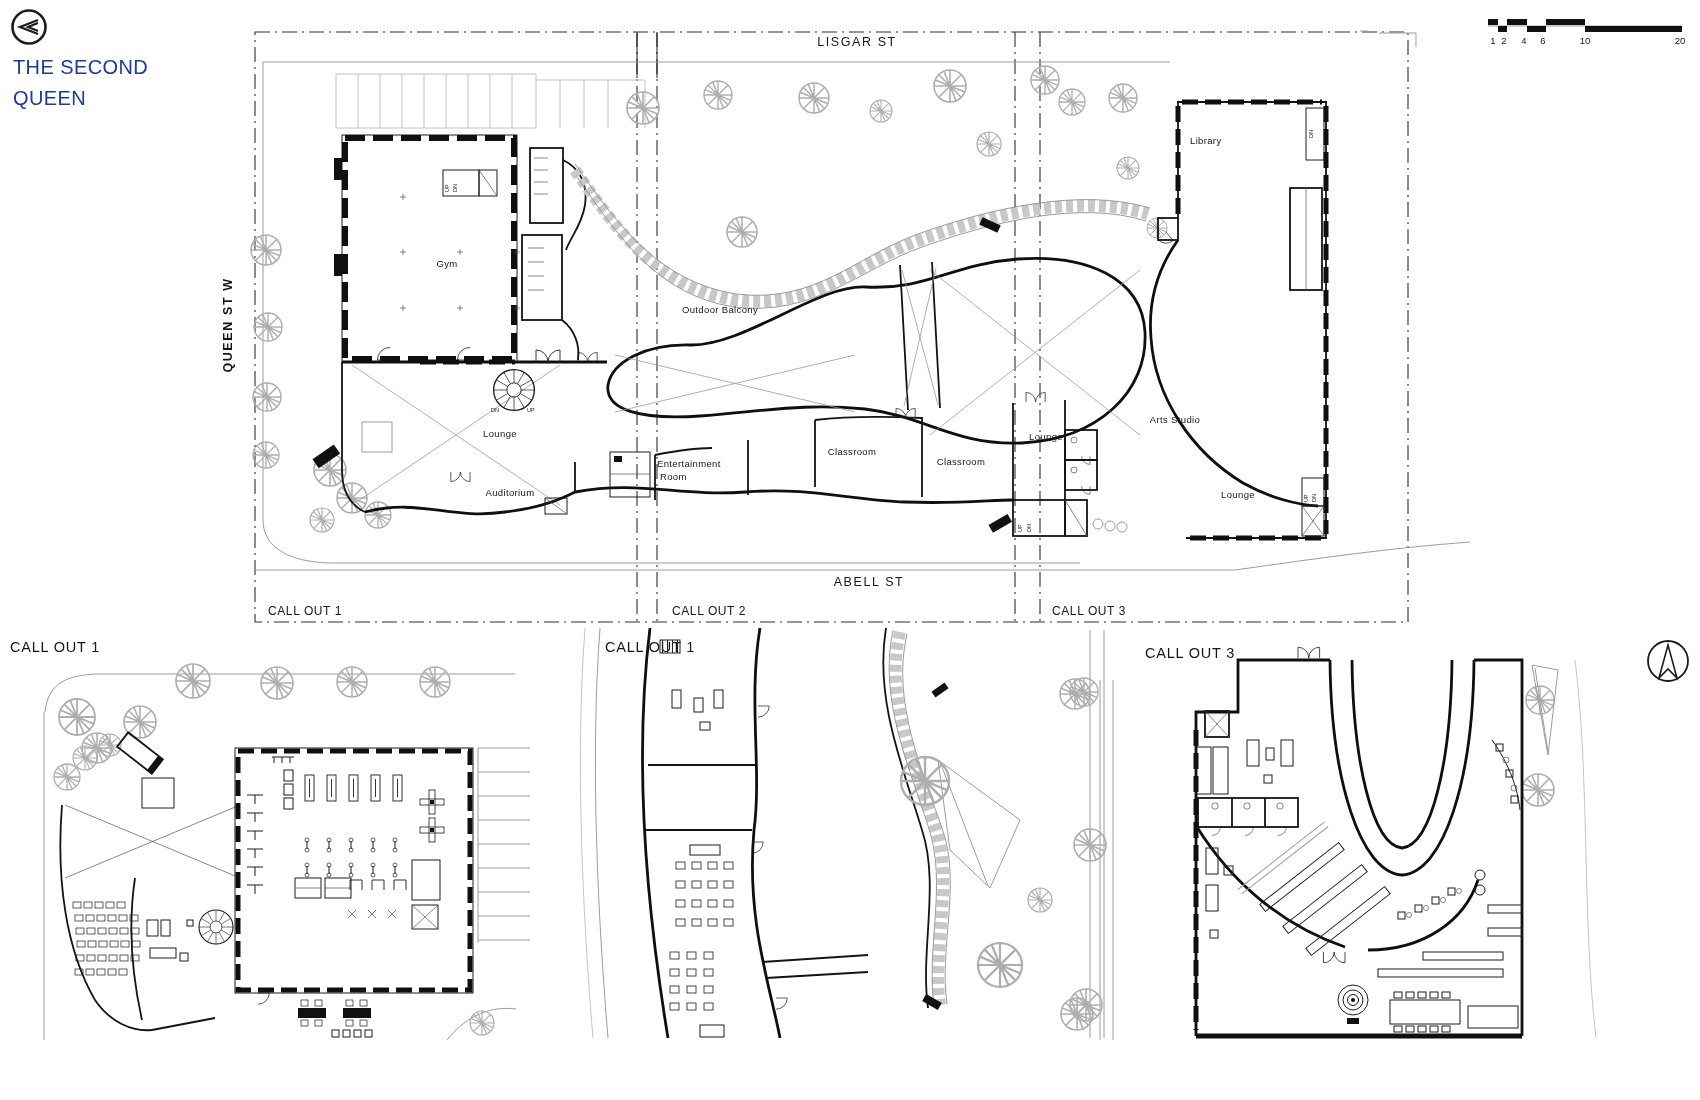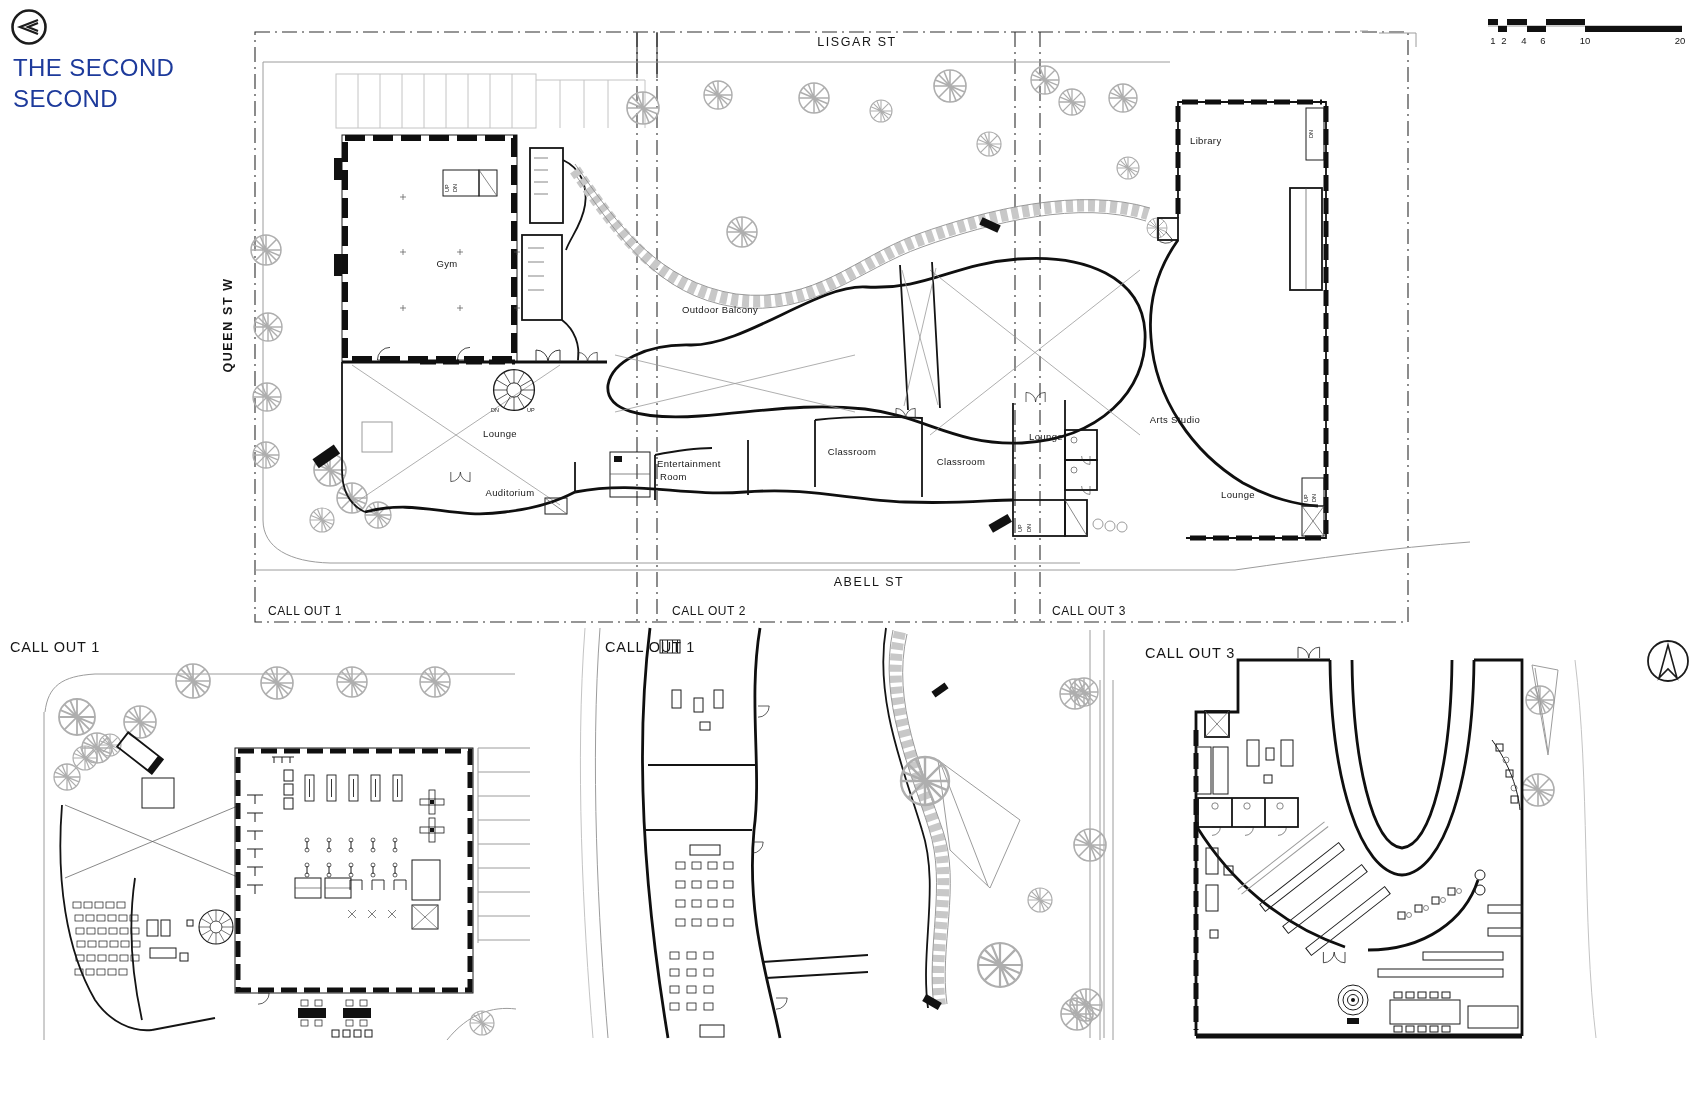--- a/index.html
+++ b/index.html
@@ -1,19 +1,19 @@
 <!DOCTYPE html>
 <html><head>
 <meta charset="utf-8">
 <style>
   html,body{margin:0;padding:0;background:#fff}
   .canvas{position:relative;width:1700px;height:1100px;background:#fff;overflow:hidden;
           font-family:"Liberation Sans",sans-serif}
   .back-btn{position:absolute;left:8px;top:6px;width:44px;height:44px;cursor:pointer}
-  .page-title{position:absolute;left:13px;top:52px;font-size:24px;line-height:31px;
+  .page-title{position:absolute;left:13px;top:52px;font-size:20px;line-height:31px;
               font-weight:500;letter-spacing:.4px;color:#1d3a9b}
   
   svg.sheet{position:absolute;left:0;top:0}
   .w08{stroke:#555;stroke-width:.7;fill:none}
   .w1{stroke:#1c1c1c;stroke-width:1;fill:none}
   .w2{stroke:#141414;stroke-width:1.8;fill:none}
   .w3{stroke:#0f0f0f;stroke-width:2.8;fill:none}
   .w5{stroke:#0f0f0f;stroke-width:5;fill:none}
   .cr6{stroke:#0f0f0f;stroke-width:6;fill:none;stroke-dasharray:20 8}
   .cr5{stroke:#0f0f0f;stroke-width:5;fill:none;stroke-dasharray:16 7}
@@ -40,21 +40,21 @@
 
   <div class="back-btn">
     <svg width="44" height="44" viewBox="0 0 44 44">
       <circle cx="21" cy="21" r="16.5" fill="none" stroke="#1c1c1c" stroke-width="2.6"></circle>
       <path d="M30,14 L12,21 L30,28 M30,17 L20,21 L30,25" fill="none" stroke="#1c1c1c" stroke-width="2.2" stroke-linejoin="miter"></path>
     </svg>
   </div>
 
   <div class="page-title">
     <div>THE SECOND</div>
-    <div>SECOND</div>
+    <div>QUEEN</div>
   </div>
 
   <svg class="sheet" width="1700" height="1100" viewBox="0 0 1700 1100">
     <defs>
       <pattern id="hv" width="5" height="5" patternUnits="userSpaceOnUse">
         <path d="M2.5,0V5" stroke="#222" stroke-width="1"></path>
       </pattern>
       <pattern id="hh" width="5" height="5" patternUnits="userSpaceOnUse">
         <path d="M0,2.5H5" stroke="#222" stroke-width="1"></path>
       </pattern>

